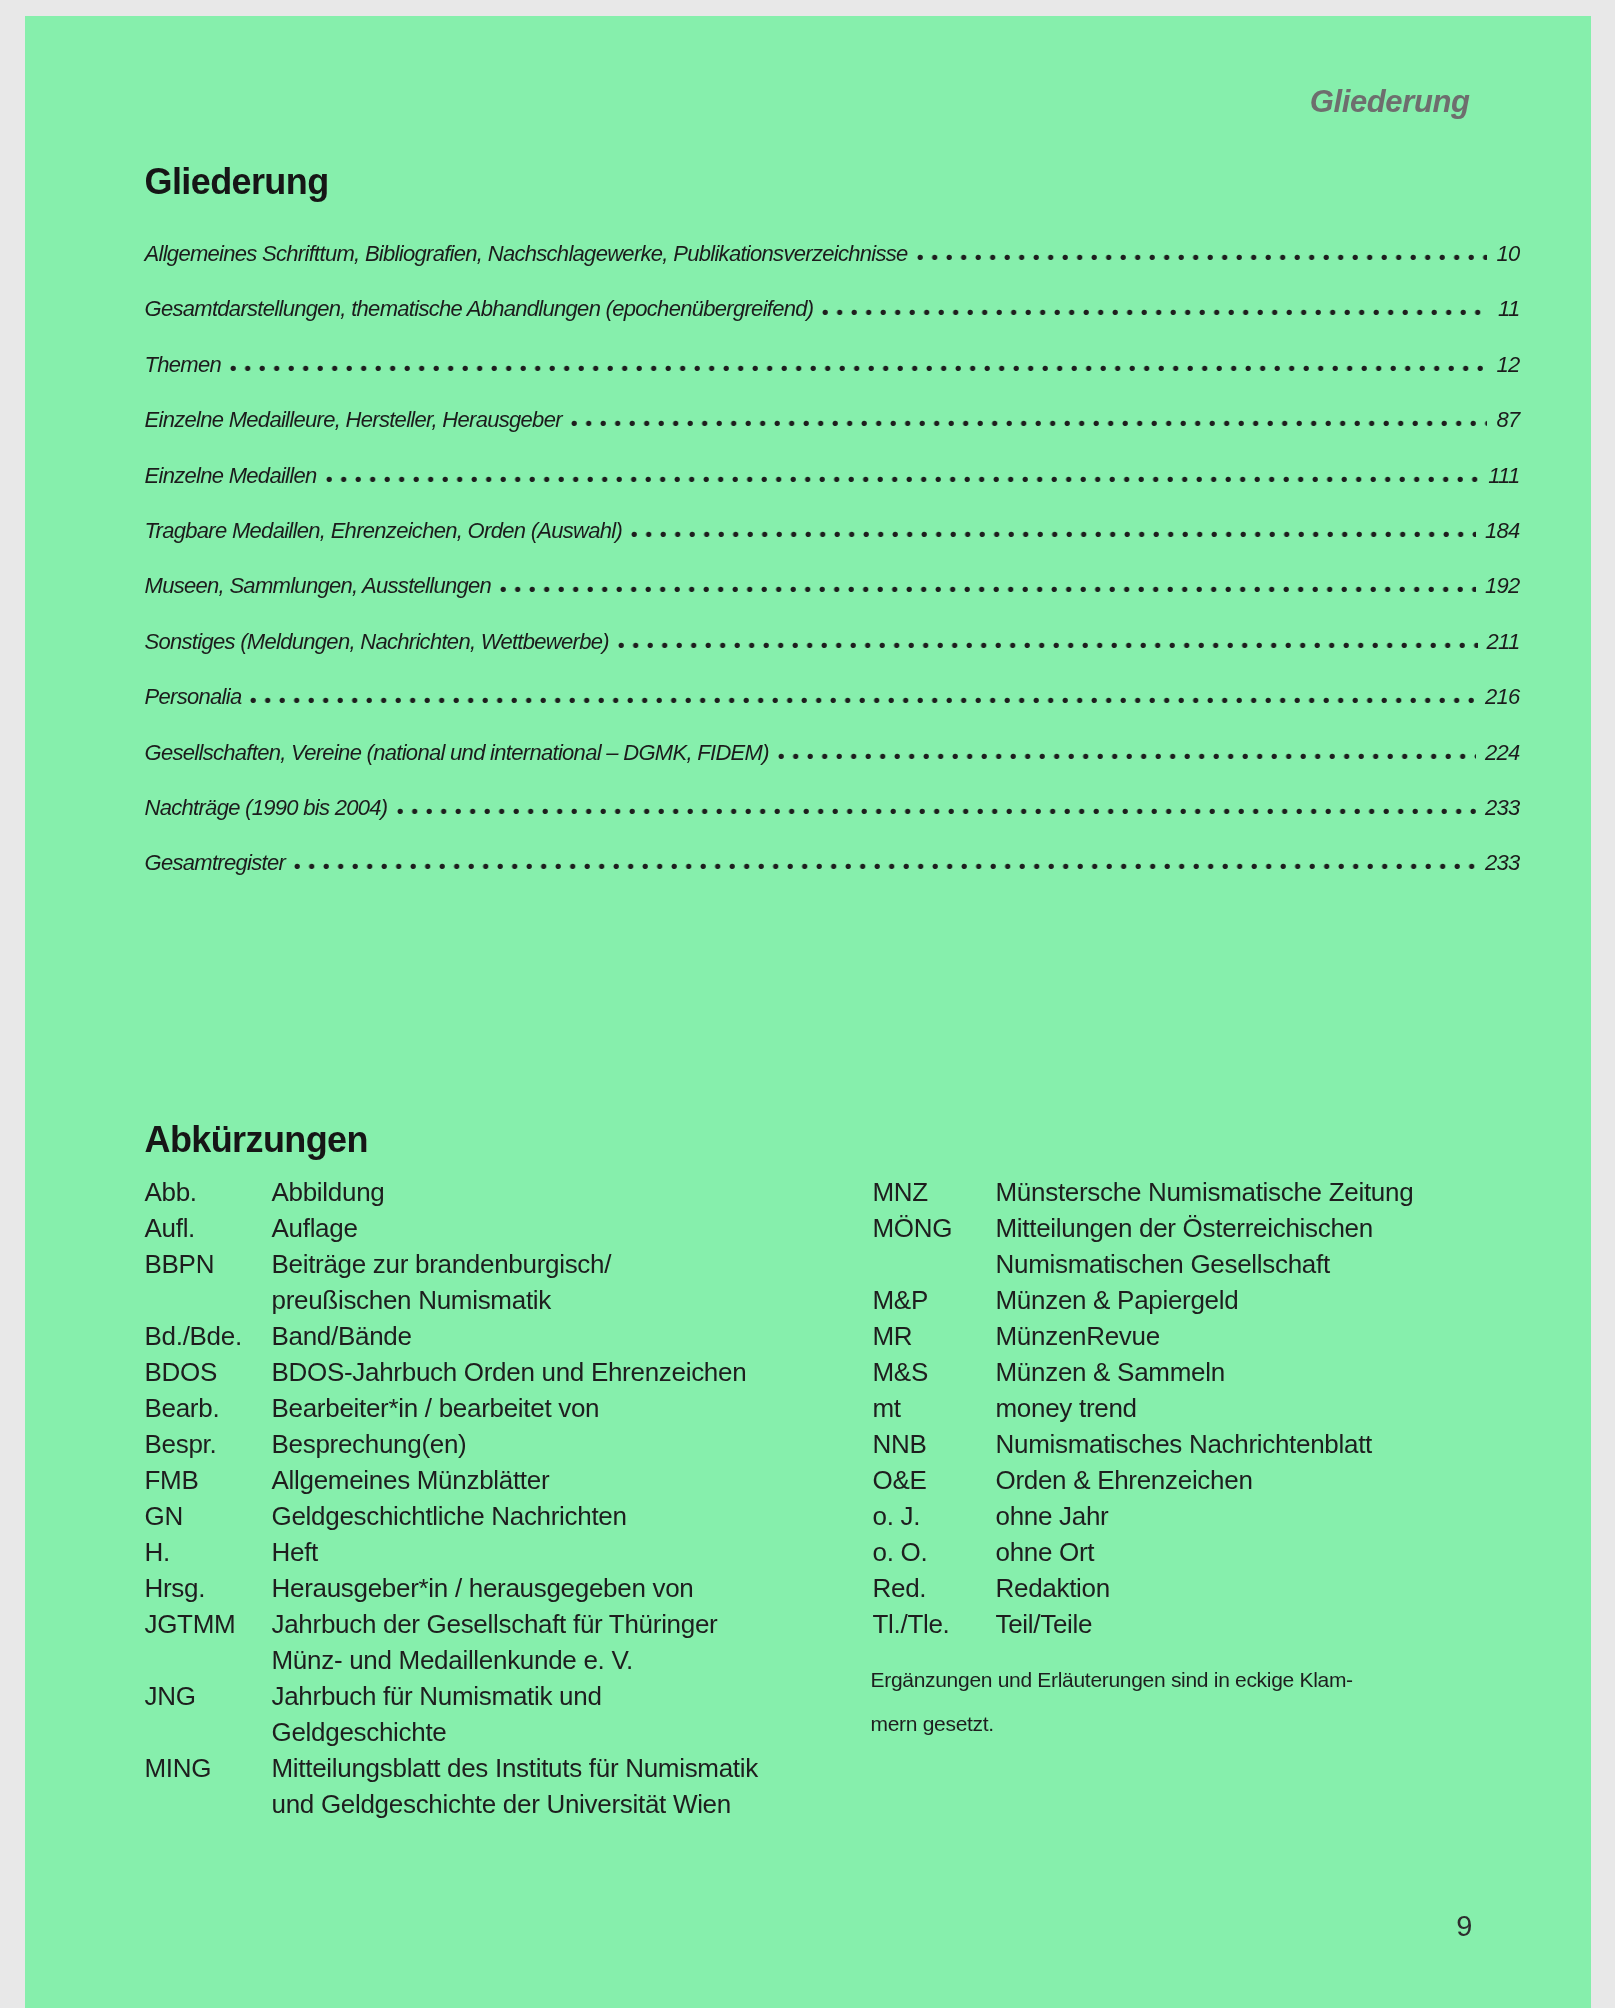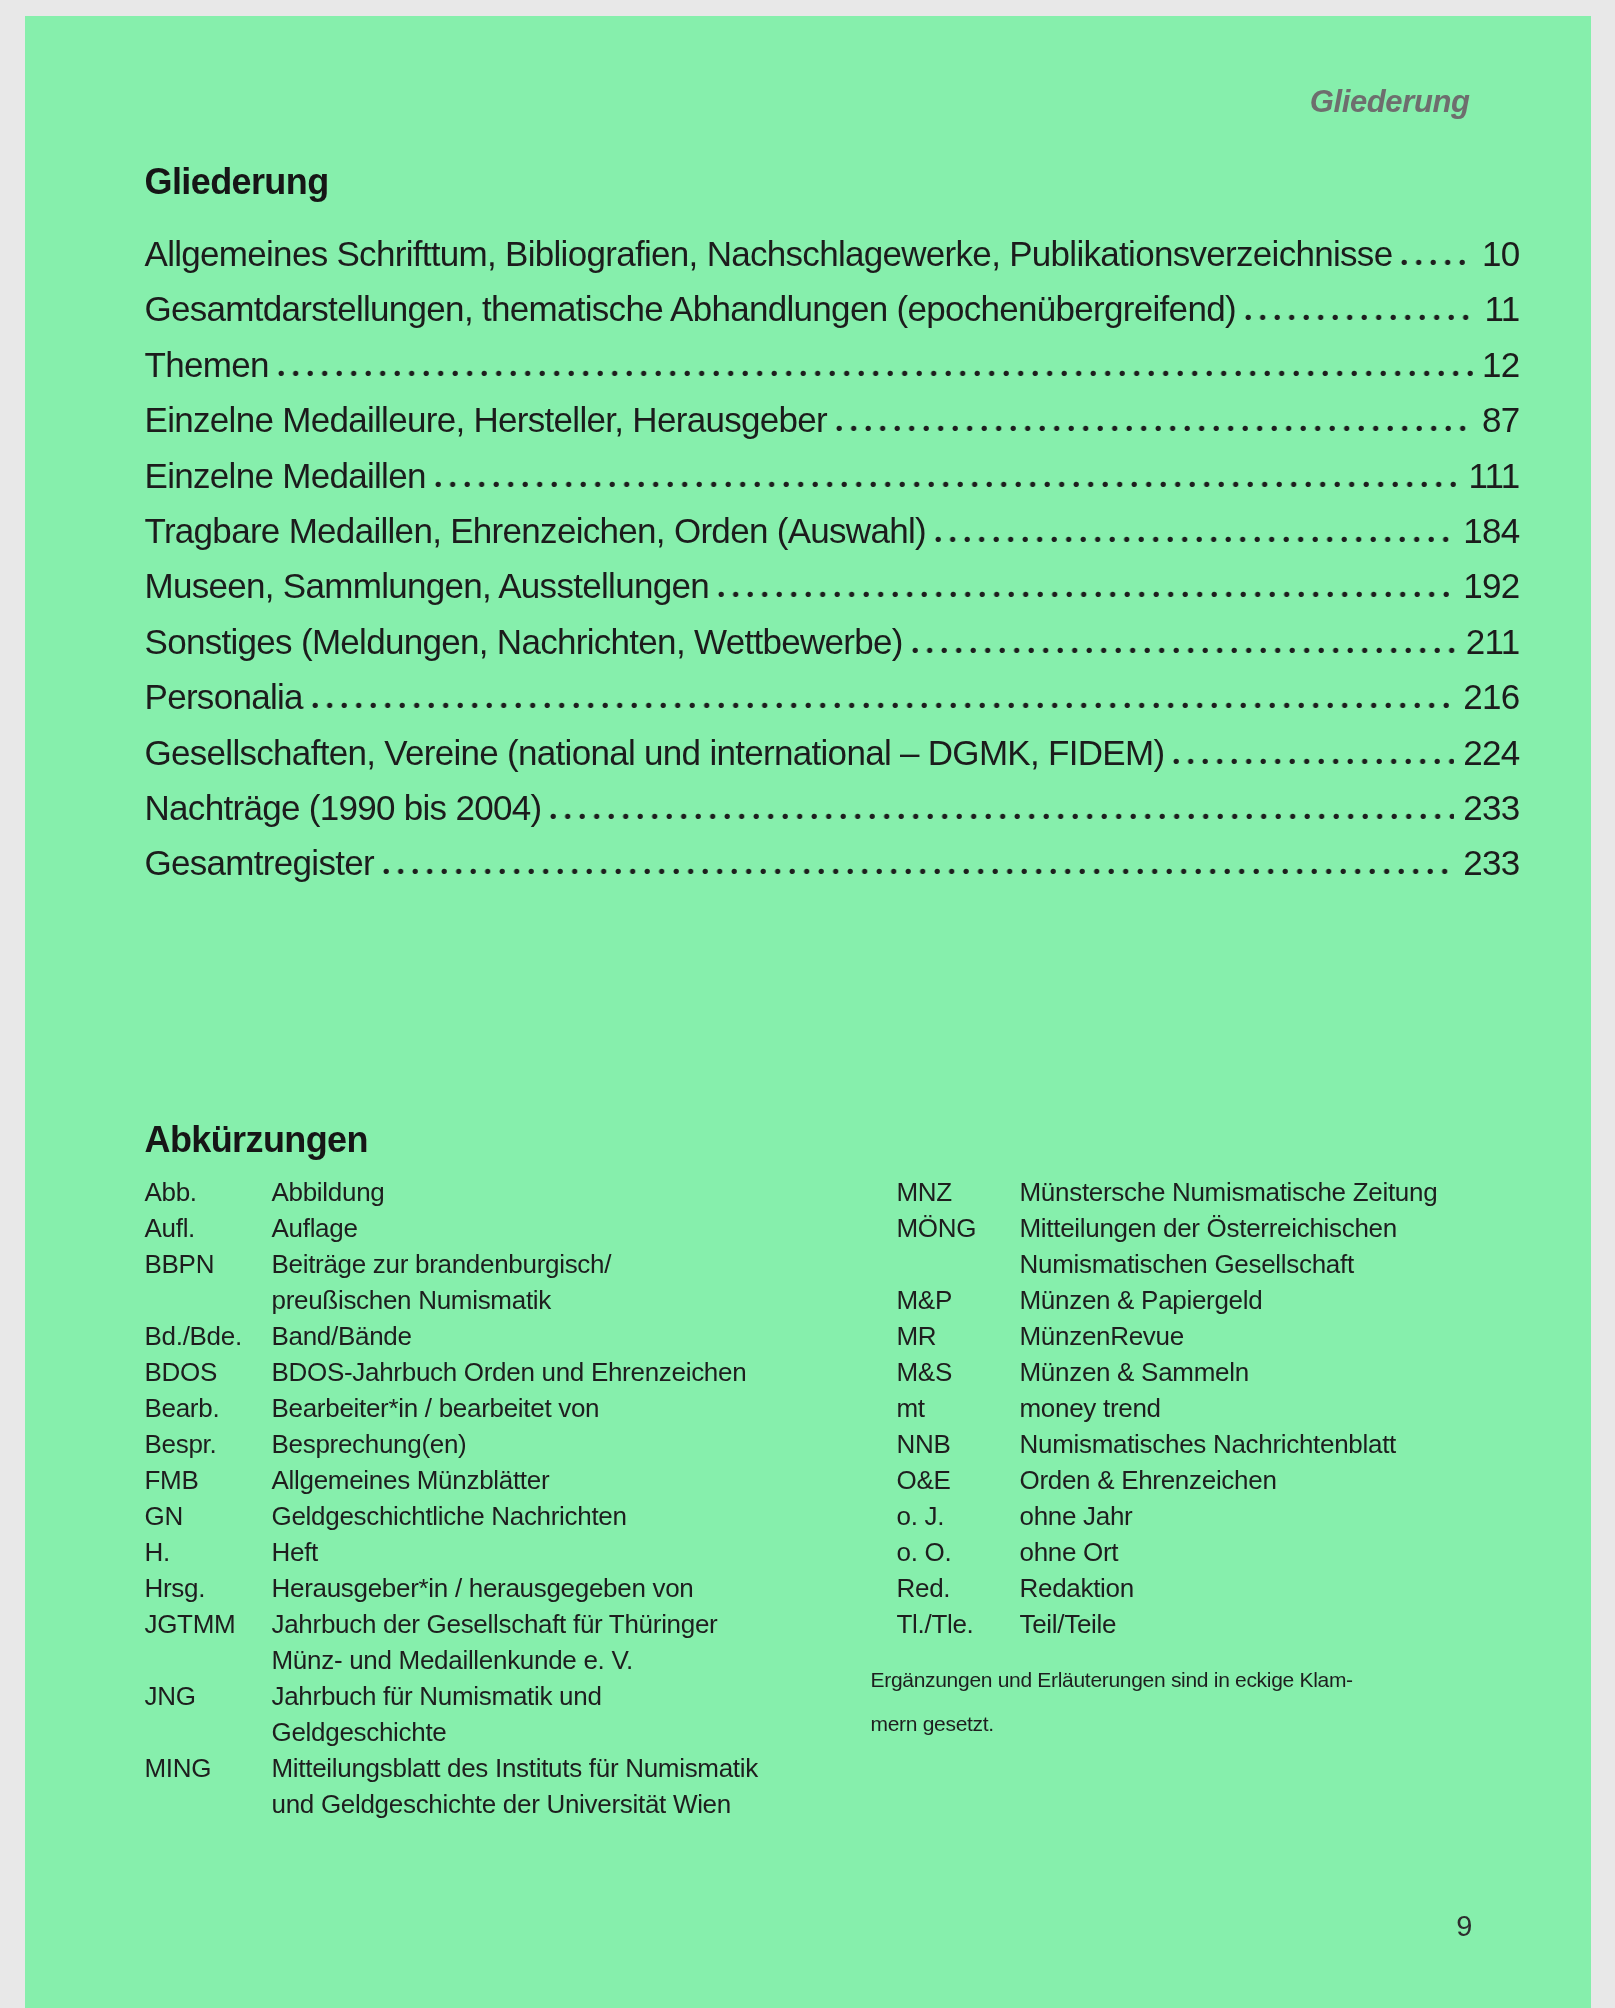--- a/index.html
+++ b/index.html
@@ -46,21 +46,22 @@
     position: absolute;
     left: 120px;
     top: 210px;
     width: 1375px;
   }
   .toc-row {
     display: flex;
     align-items: baseline;
     height: 55.4px;
     line-height: 55.4px;
-    font-size: 35px;
+    font-style: italic;
+    font-size: 22px;
     letter-spacing: -0.7px;
     color: #1c1c1c;
     justify-content: space-between;
   }
   .toc-title { white-space: nowrap; margin-right: 9px; }
   .toc-leader {
     flex: 1 1 auto;
     min-width: 24px;
     height: 7px;
     margin-right: 9px;
@@ -73,21 +74,21 @@
   
   .abbr-col {
     position: absolute;
     top: 1158px;
     font-size: 26px;
     line-height: 36px;
     letter-spacing: -0.3px;
     color: #1e1e1e;
   }
   .abbr-col.left  { left: 120px; width: 710px; }
-  .abbr-col.right { left: 872px; width: 665px; }
+  .abbr-col.right { left: 848px; width: 665px; }
   .abbr-row { display: grid; }
   .abbr-col.left  .abbr-row { grid-template-columns: 127px 1fr; }
   .abbr-col.right .abbr-row { grid-template-columns: 123px 1fr; }
   .abbr-term { white-space: nowrap; }
   .def-line  { display: block; white-space: nowrap; }
 
   
   .note {
     position: absolute;
     left: 846px;

